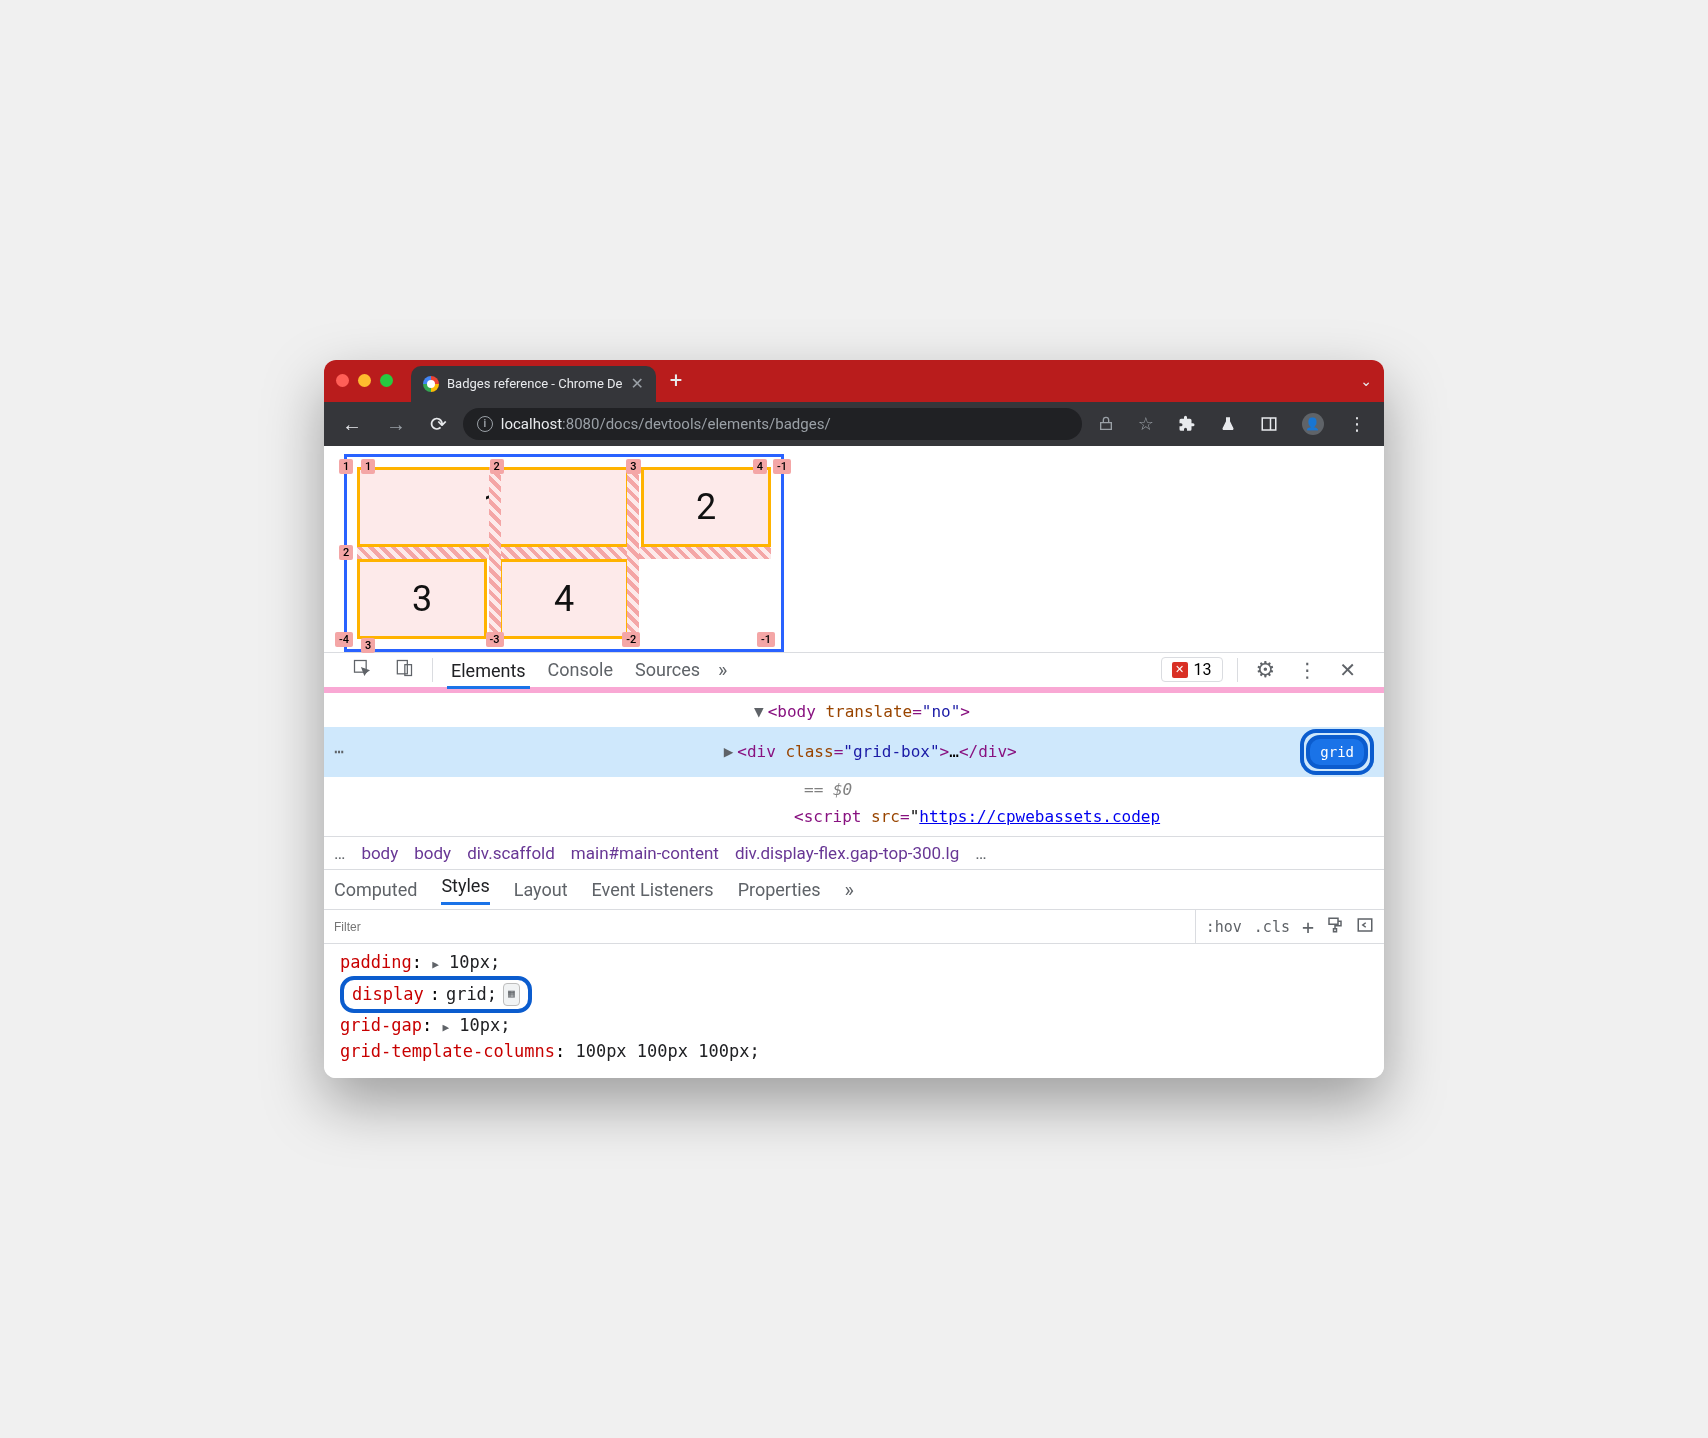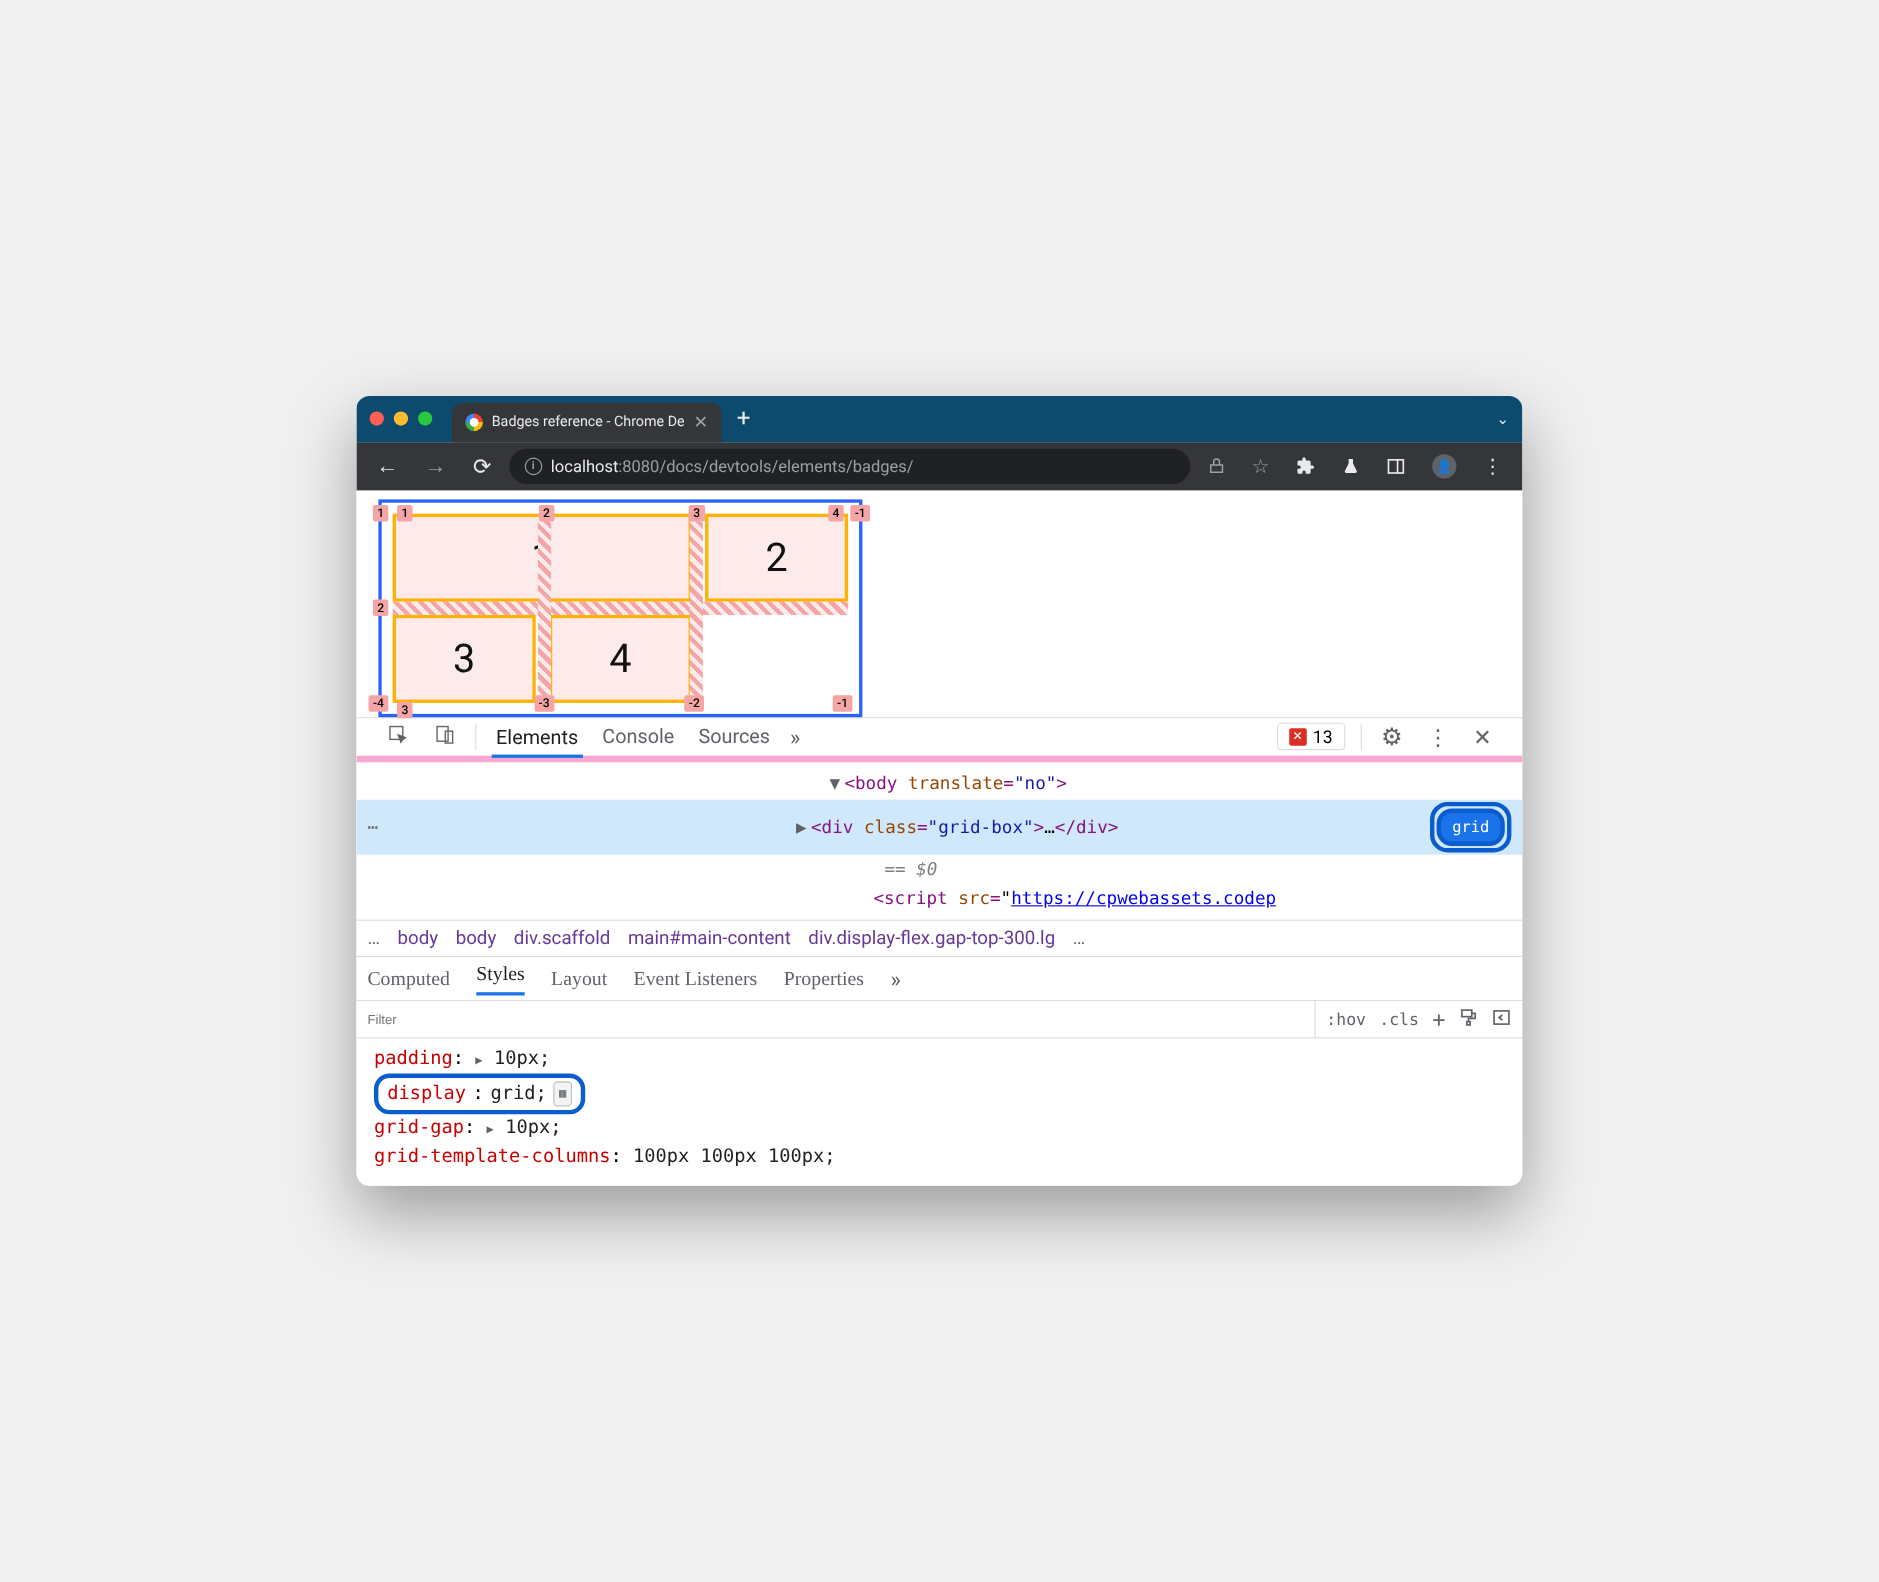--- a/index.html
+++ b/index.html
@@ -12,21 +12,21 @@
   min-height: 100vh;
 }
 .window {
   width: 1060px;
   background: #fff;
   border-radius: 12px;
   overflow: hidden;
   box-shadow: 0 25px 60px rgba(0,0,0,0.35);
 }
 .titlebar {
-  background: #0c4a6e;
+  background: #b91c1c;
   height: 42px;
   display: flex;
   align-items: center;
   padding: 0 12px;
   position: relative;
 }
 .traffic-lights { display: flex; gap: 9px; margin-right: 18px; }
 .tl { width: 13px; height: 13px; border-radius: 50%; }
 .tl.red { background: #ff5f57; }
 .tl.yellow { background: #febc2e; }
@@ -197,21 +197,21 @@
 .breadcrumb .bc-more { color: #5f6368; }
 
 .sub-tabs {
   display: flex;
   align-items: center;
   padding: 0 10px;
   gap: 24px;
   height: 40px;
   border-bottom: 1px solid #dadce0;
 }
-.sub-tab { color: #5f6368; font-size: 18px; cursor: pointer; font-family: Liberation Serif, serif; }
+.sub-tab { color: #5f6368; font-size: 18px; cursor: pointer; }
 .sub-tab.active { color: #202124; border-bottom: 3px solid #1a73e8; padding-bottom: 6px; margin-bottom:-1px;}
 
 .filter-row {
   display: flex; align-items: center;
   border-bottom: 1px solid #dadce0;
   height: 34px;
 }
 .filter-input {
   flex: 1; border: none; padding: 4px 10px; font-size: 12px;
   color: #5f6368; outline: none;

